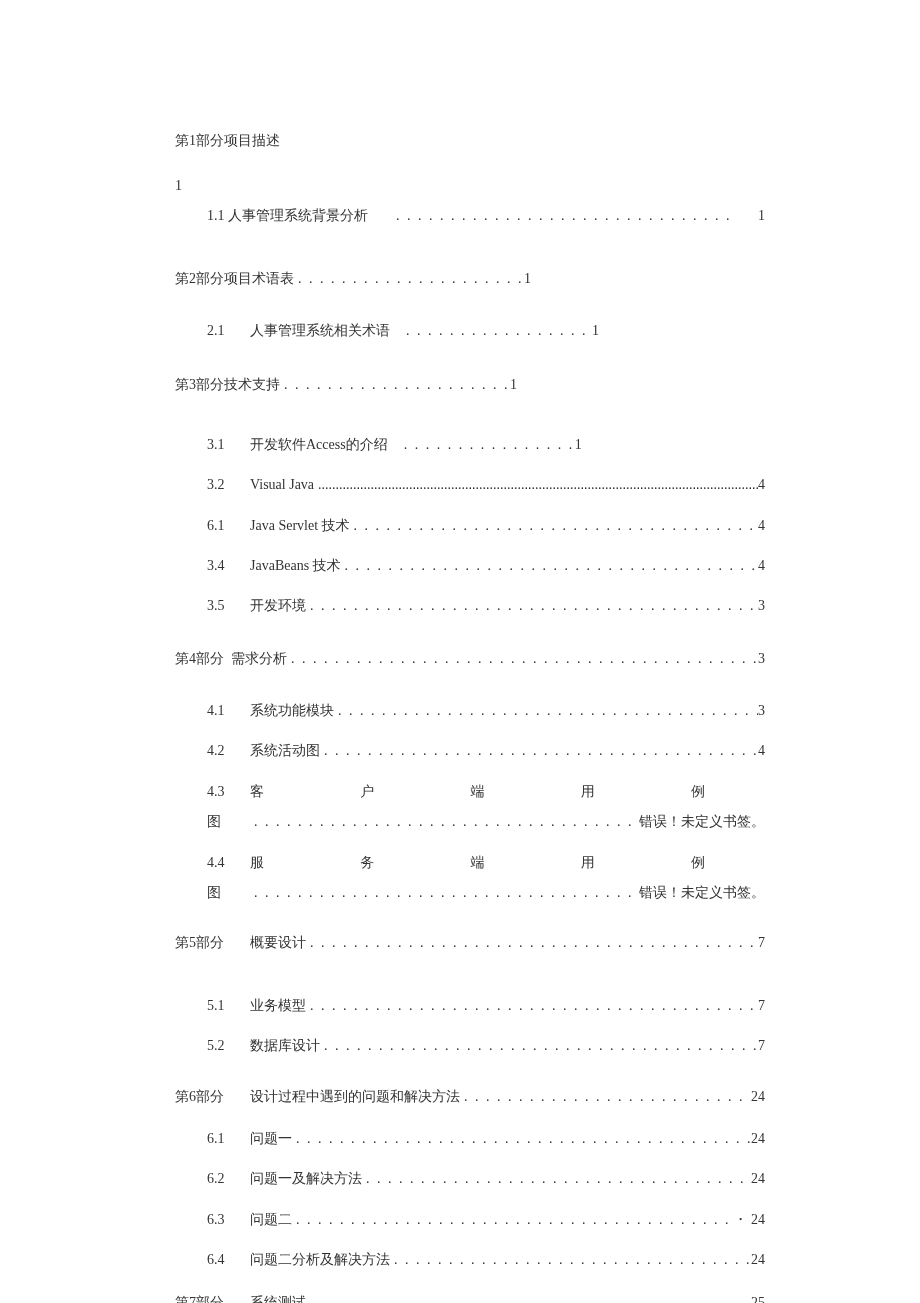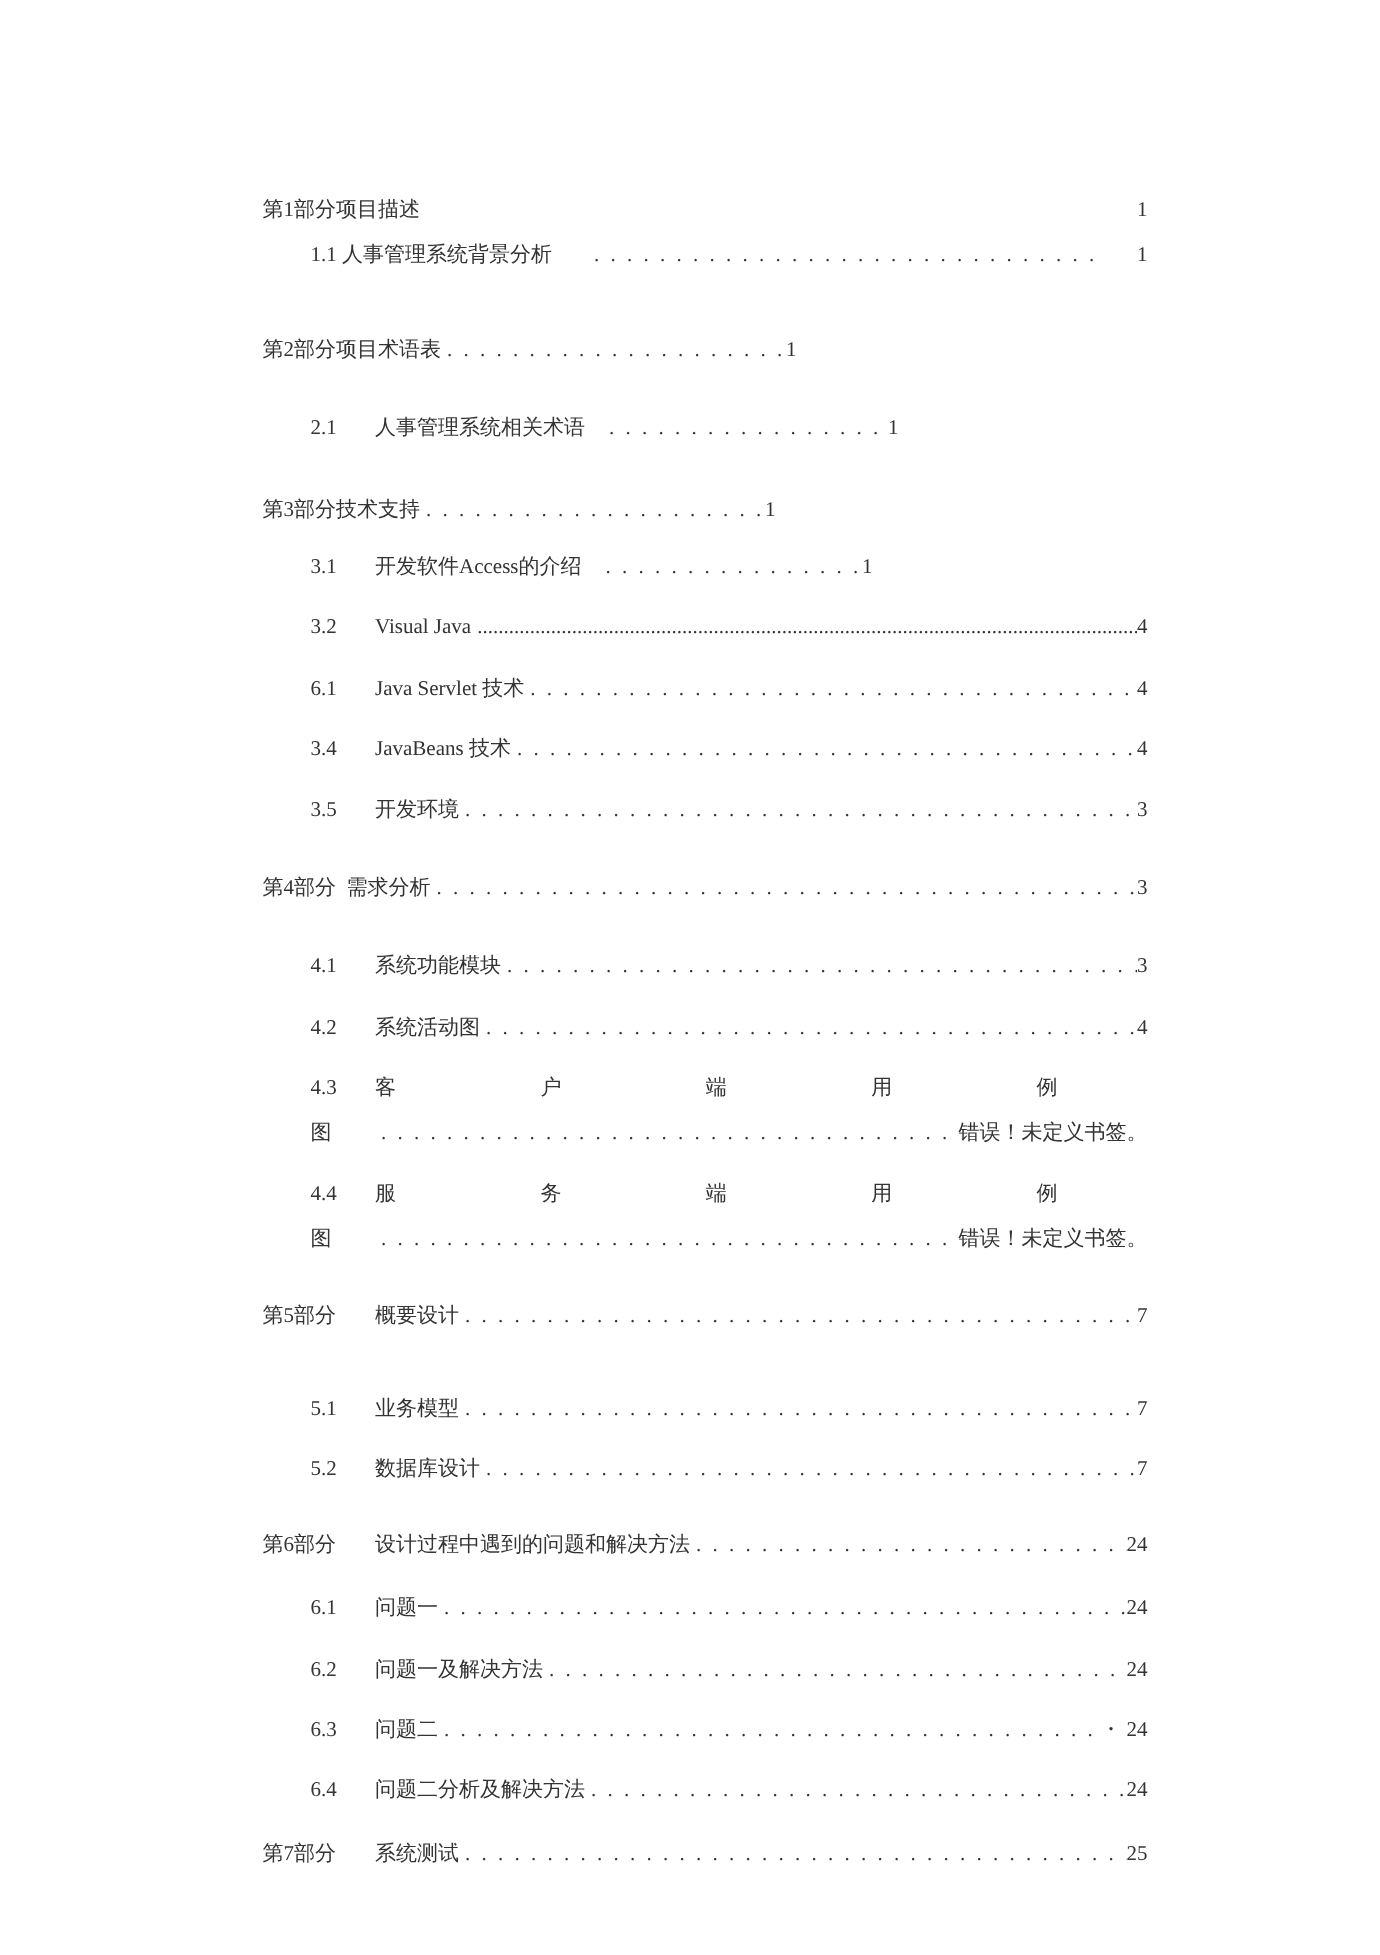--- a/index.html
+++ b/index.html
@@ -67,20 +67,21 @@
       display: inline-block;
     }
     .wrap-line {
       margin-top: 4px;
     }
     .wrap-line .num-col {
       min-width: 75px;
     }
     .first-block {
       margin-top: 0;
+      flex-direction: column;
     }
     .first-sub {
       padding-left: 32px;
       margin-top: 4px;
       gap: 24px;
     }
     .no-leader-space {
       margin-right: auto;
     }
   </style>
@@ -110,21 +111,21 @@
     <span class="label-text">人事管理系统相关术语</span>
     <span class="leader" style="max-width:190px;margin-left:12px">. . . . . . . . . . . . . . . . . . . . . . . . . . . . . . . . . . . . . . . . . . . . . . . . . . . . . . . . . . . . . . . . . . . . . . . . . . . . . . . . . . . . . . . . . . . . . . . . . . . . . . . . . . . . . . . . . . . . . . . . . . . .</span>
     <span class="page-num no-leader-space">1</span>
   </div>
 
   <div class="toc-line section-header" style="margin-top:32px">
     <span class="label-text"><span>第3部分</span><span>技术支持</span></span>
     <span class="leader" style="max-width:230px">. . . . . . . . . . . . . . . . . . . . . . . . . . . . . . . . . . . . . . . . . . . . . . . . . . . . . . . . . . . . . . . . . . . . . . . . . . . . . . . . . . . . . . . . . . . . . . . . . . . . . . . . . . . . . . . . . . . . . . . . . . . .</span>
     <span class="page-num no-leader-space">1</span>
   </div>
-  <div class="toc-line subsection" style="margin-top:16px">
+  <div class="toc-line subsection" style="margin-top:37px">
     <span class="num-col indented"><span>3.1</span></span>
     <span class="label-text">开发软件Access的介绍</span>
     <span class="leader" style="max-width:175px;margin-left:12px">. . . . . . . . . . . . . . . . . . . . . . . . . . . . . . . . . . . . . . . . . . . . . . . . . . . . . . . . . . . . . . . . . . . . . . . . . . . . . . . . . . . . . . . . . . . . . . . . . . . . . . . . . . . . . . . . . . . . . . . . . . . .</span>
     <span class="page-num no-leader-space">1</span>
   </div>
   <div class="toc-line subsection">
     <span class="num-col indented"><span>3.2</span></span>
     <span class="label-text">Visual Java</span>
     <span class="leader" style="letter-spacing:0">...............................................................................................................................</span>
     <span class="page-num">4</span>

